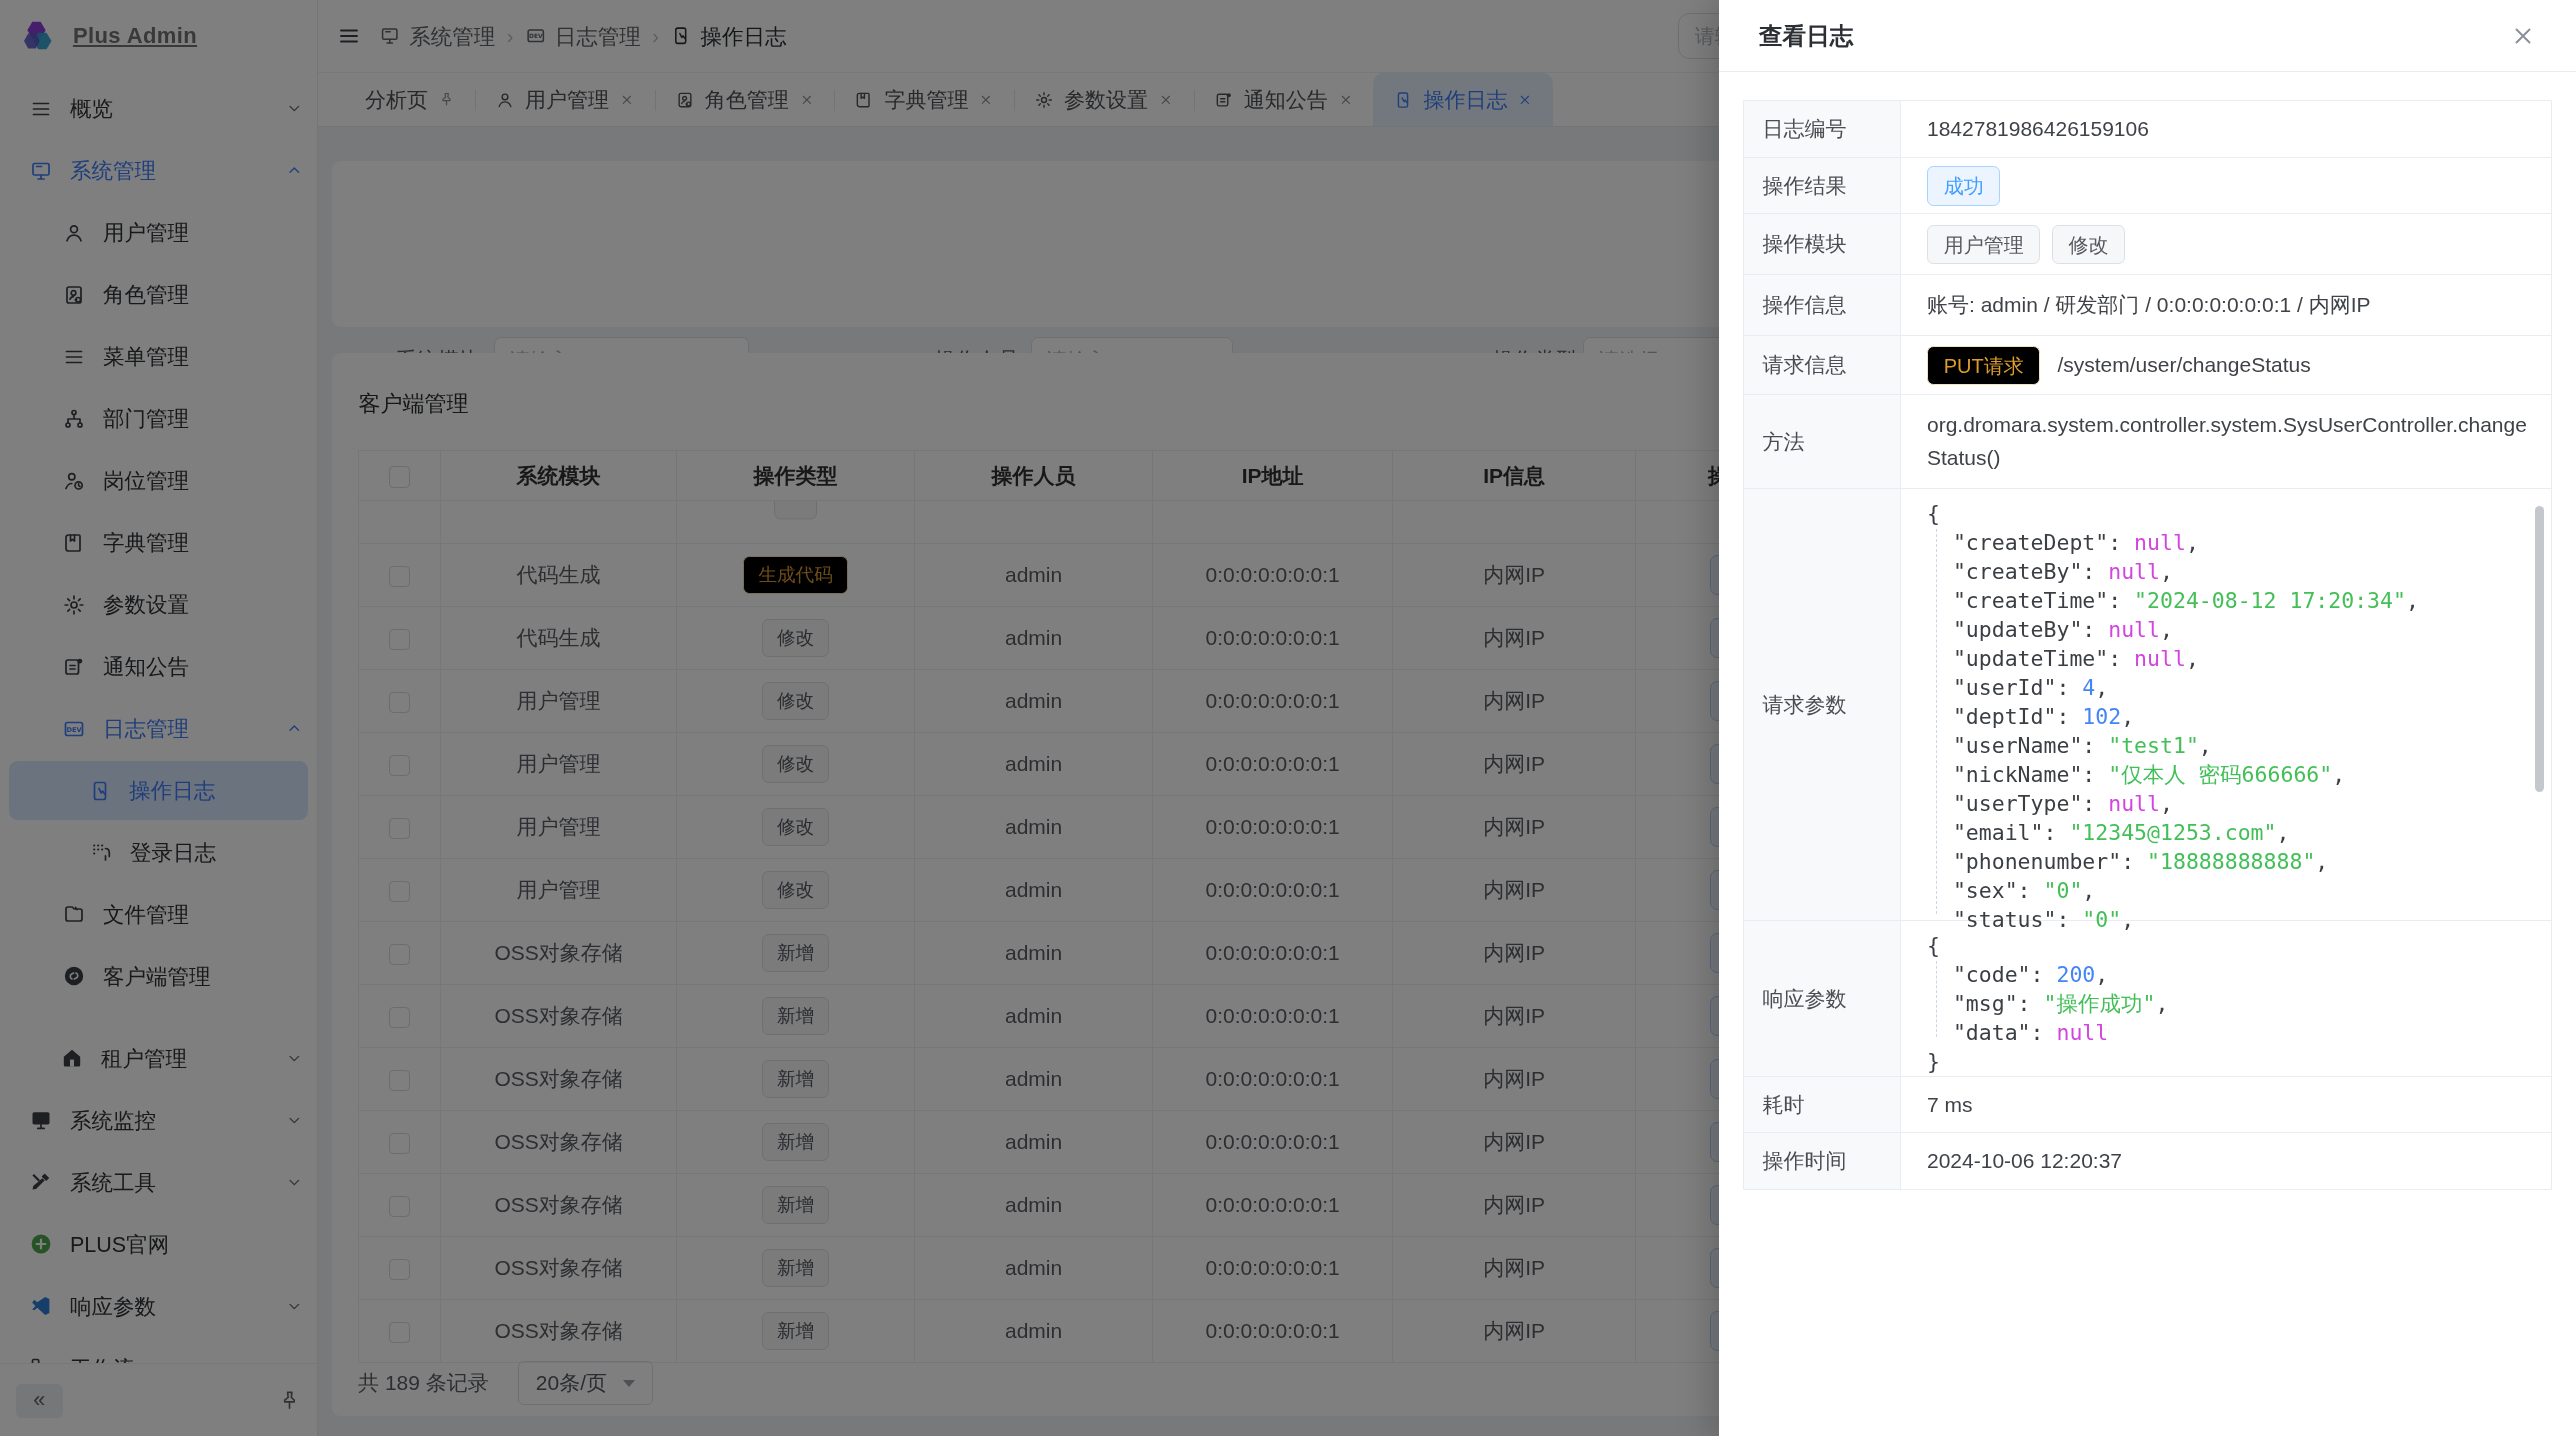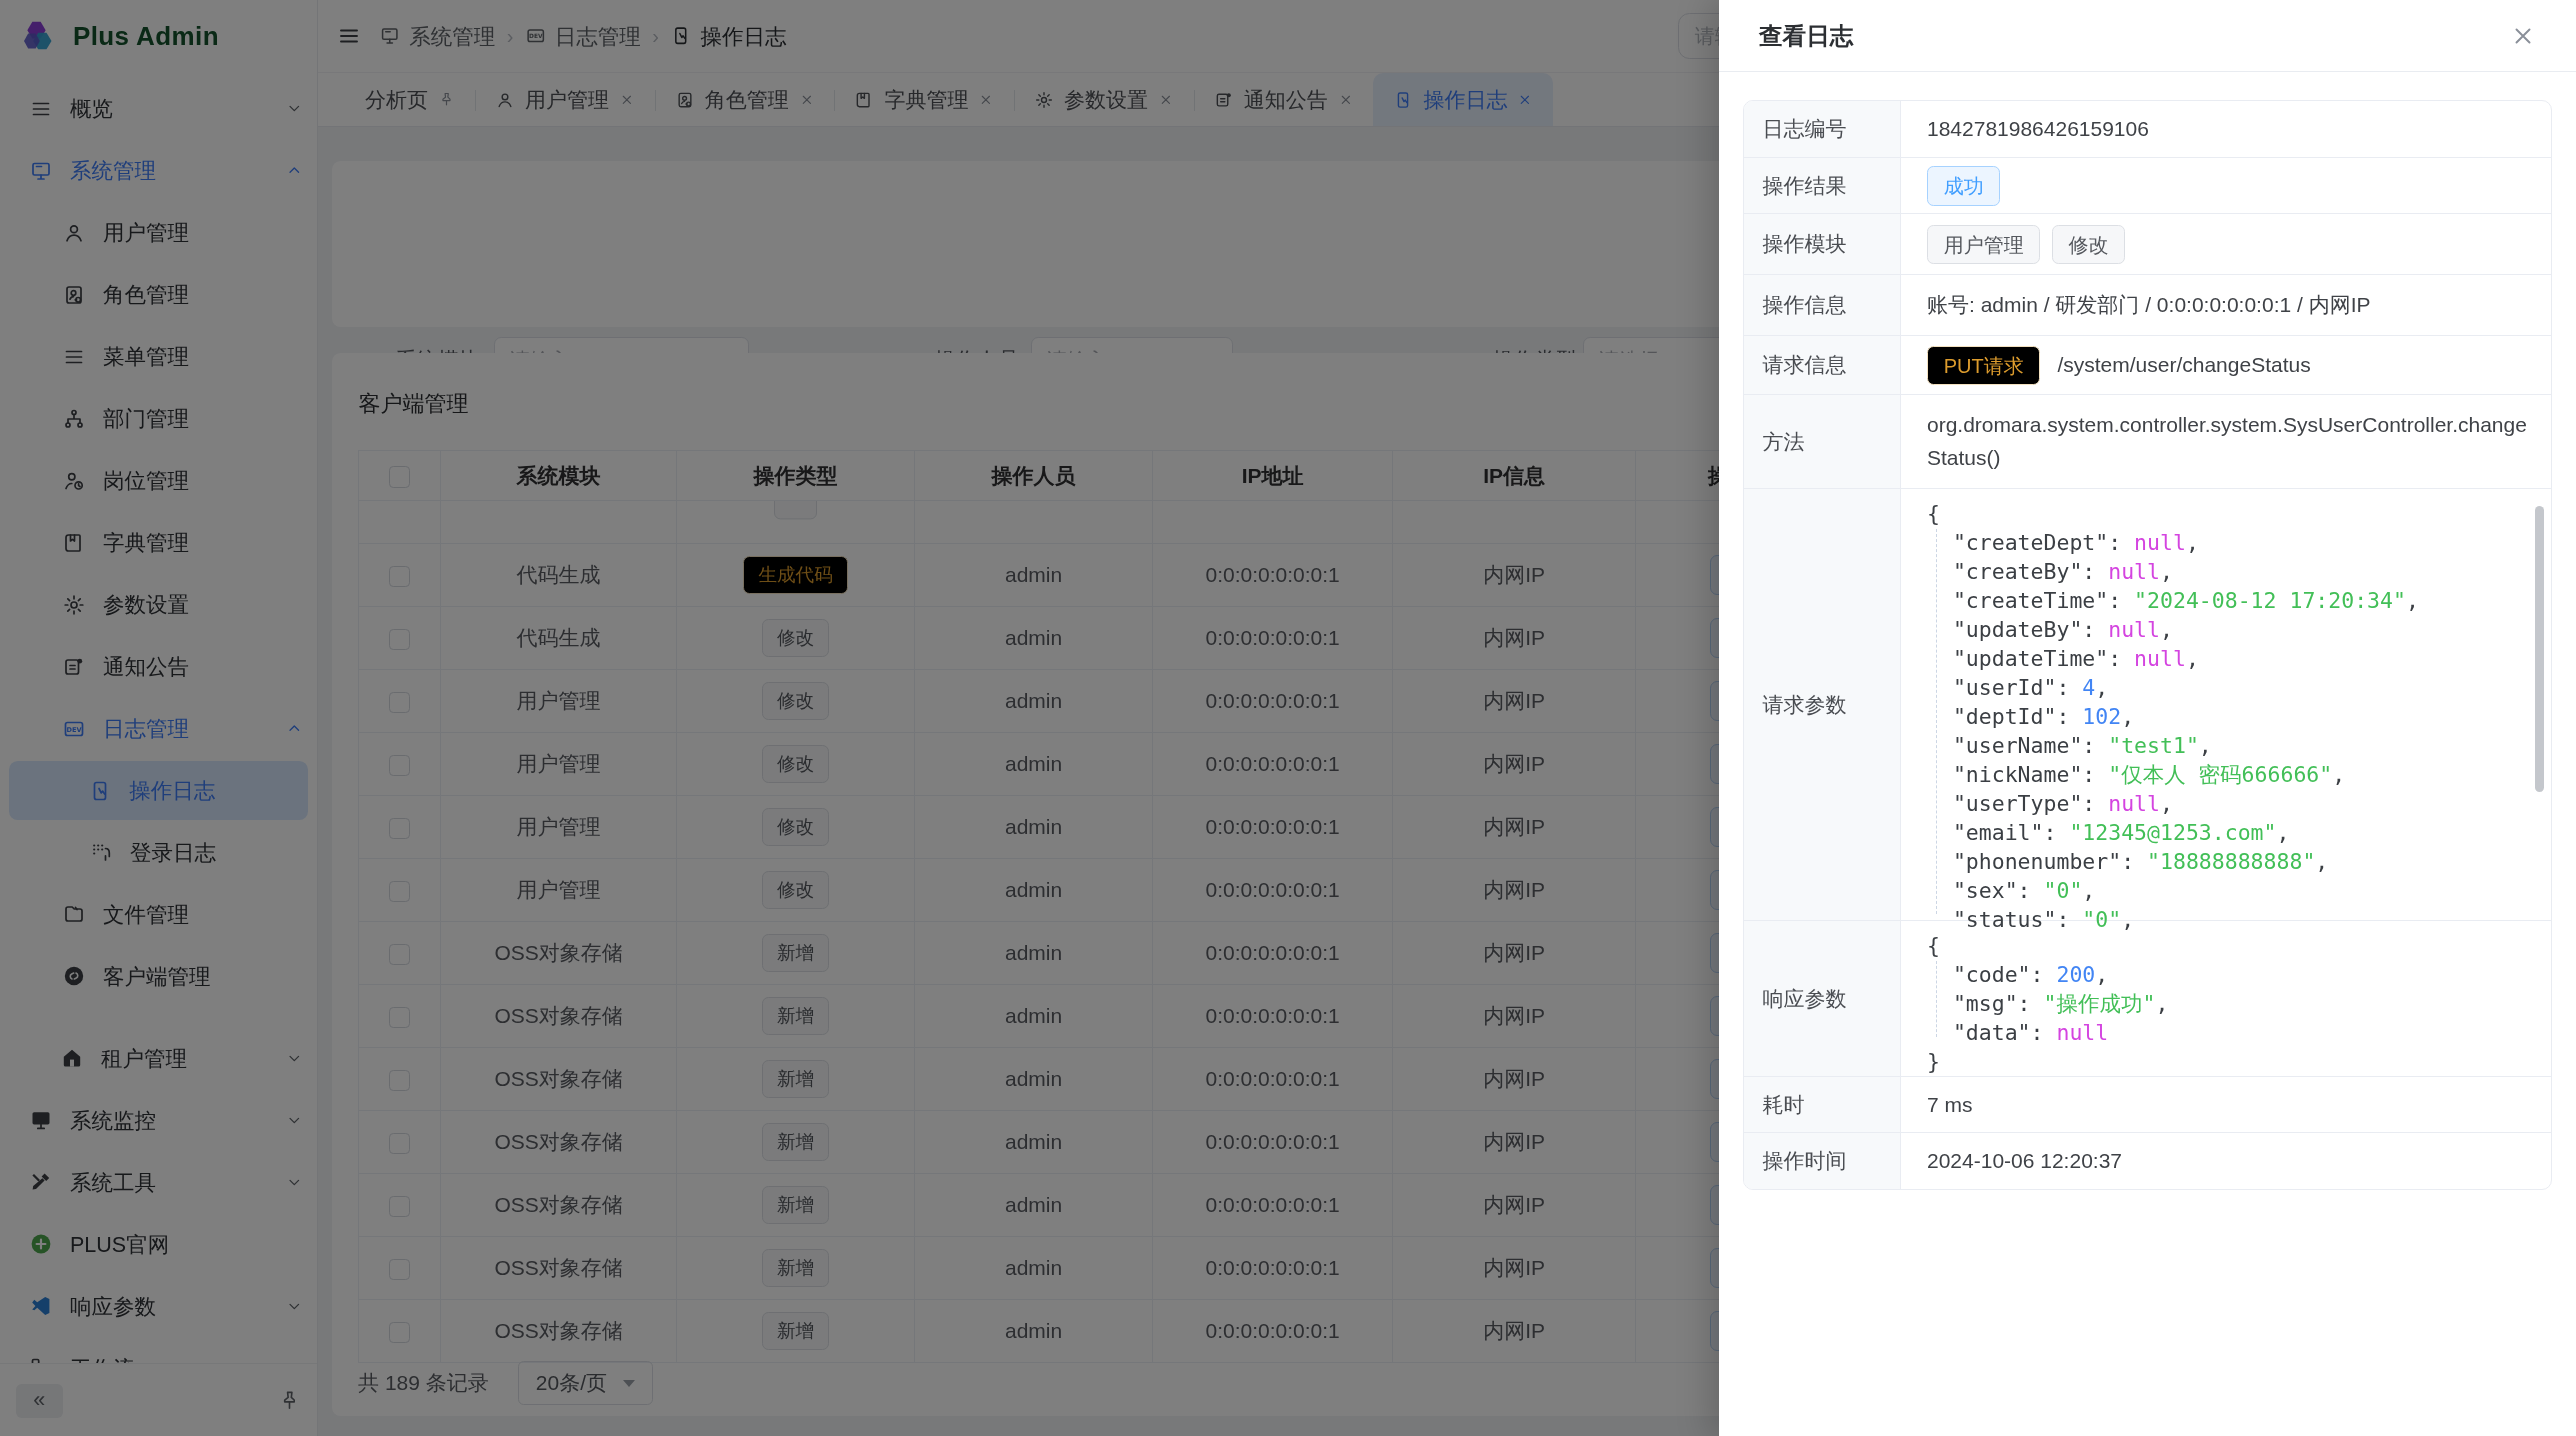--- a/index.html
+++ b/index.html
@@ -4,21 +4,21 @@
 <style>
   * { margin:0; padding:0; box-sizing:border-box; }
   html,body { width:2576px; height:1437px; }
   body { font-family:"Liberation Sans","DejaVu Sans",sans-serif; background:#f0f2f5; overflow:hidden; position:relative; color:#303133; }
   .icon { display:inline-flex; align-items:flex-end; justify-content:center; flex:0 0 auto; }
   .icon svg { display:block; }
 
   
   #sidebar { position:absolute; left:0; top:0; width:318px; height:100%; background:#fff; border-right:0.7px solid #e8eaef; display:flex; flex-direction:column; z-index:10; }
   .logo-row { height:72px; flex:0 0 72px; display:flex; align-items:center; padding-left:18.6px; gap:14.3px; }
-  .brand { font-size:26px; font-weight:bold; color:#14532d; letter-spacing:0.4px; }
+  .brand { font-size:22px; font-weight:bold; color:#737373; letter-spacing:0.4px;text-decoration:underline; }
   #menu { flex:1 1 auto; overflow:hidden; padding-top:5.7px; }
   .menu-item { height:62px; display:flex; align-items:center; gap:17px; padding:0 13px 0 29px; font-size:21.5px; color:#2f3237; cursor:pointer; }
   .menu-item .icon { color:#3c3f44; }
   .menu-item.lv2 { padding-left:62px; }
   .menu-item.lv3 { padding-left:89px; }
   .menu-item.gap { margin-top:20px;margin-left:31px; }
   .menu-item.active, .menu-item.active .icon { color:var(--accent); }
   .menu-item.selected { background:var(--pill); border-radius:8.6px; margin:1.4px 9.3px; height:59px; padding-left:79px; color:var(--accent); }
   .menu-item .chev { margin-left:auto; color:#5f6368; }
   .menu-item.active .chev { color:var(--accent); }
@@ -76,21 +76,21 @@
   .pagination { position:absolute; left:26.5px; top:1008px; display:flex; align-items:center; gap:29px; font-size:21px; color:#5a5d63; }
   .size-select { display:flex; align-items:center; gap:15.7px; height:44px; padding:0 17px; border:1.4px solid #dcdfe6; border-radius:5.7px; color:#55585e; cursor:pointer; }
   .size-select .tri { width:0; height:0; border-left:6.4px solid transparent; border-right:6.4px solid transparent; border-top:7.9px solid #9aa0a8; }
 
   
   .mask { position:absolute; inset:0; background:rgba(0,0,0,0.5); z-index:40; }
   .drawer { position:absolute; top:0; right:0; width:857px; height:100%; background:#fff; z-index:50; box-shadow:-10px 0 31.5px rgba(0,0,0,.18); }
   .drawer-header { height:72px; border-bottom:0.7px solid #e9ecf1; display:flex; align-items:center; padding:0 40px; }
   .drawer-title { font-size:23.6px; font-weight:600; color:#2c2f33; }
   .drawer-close { margin-left:auto; color:#8a8f99; cursor:pointer; }
-  .desc { position:absolute; left:24px; top:100px; width:809px; border:0.7px solid #e9ecf2; border-radius:10px; overflow:hidden; }
+  .desc { position:absolute; left:24px; top:100px; width:809px; border:0.7px solid #e9ecf2; border-radius:1px; overflow:hidden; }
   .desc-row { display:flex; border-bottom:0.7px solid #e9ecf2; }
   .desc-row:last-child { border-bottom:none; }
   .desc-label { flex:0 0 157px; background:#f7f9fb; border-right:0.7px solid #e9ecf2; display:flex; align-items:center; padding-left:18.6px; font-size:21px; color:#4a4d52; }
   .desc-value { flex:1 1 auto; display:flex; align-items:center; gap:17px; padding:10px 18.6px 10px 26px; font-size:21px; color:#3f4247; word-break:break-all; line-height:1.55; }
   .desc-value.code-cell { display:block; position:relative; padding:10px 18.6px 0 26px; }
   .dtagset { display:flex; gap:11.4px; }
   .code { font-family:"DejaVu Sans Mono","Liberation Mono",monospace; font-size:21.5px; line-height:29px; color:#3b3f44; white-space:pre; }
   .tok-s { color:var(--json-s); }
   .tok-n { color:var(--json-n); }
   .tok-u { color:var(--json-u); }

